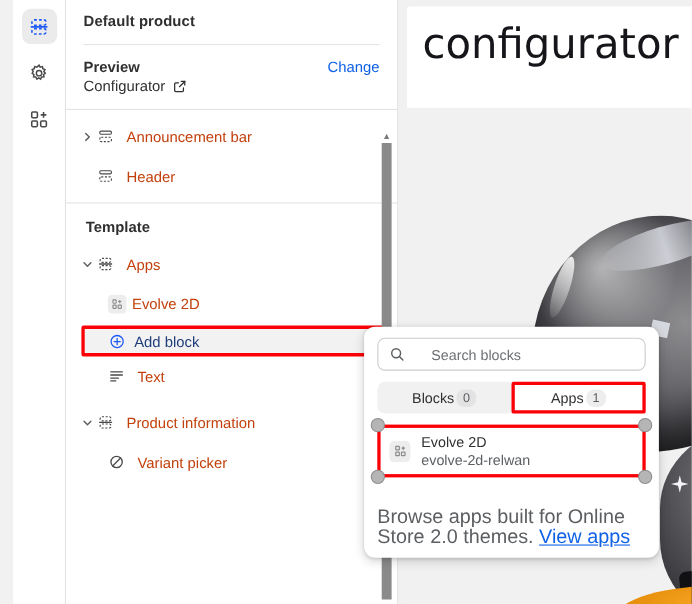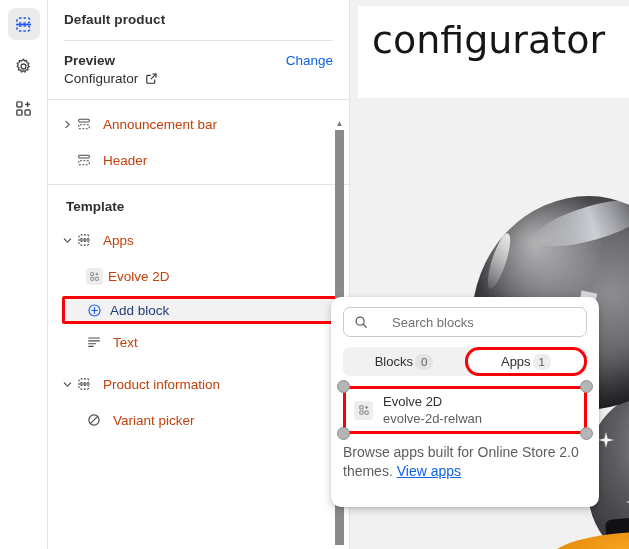--- a/index.html
+++ b/index.html
@@ -7,20 +7,21 @@
     width: 629px; height: 549px;
     font-family: "Liberation Sans", sans-serif;
     background: #fff;
     overflow: hidden;
   }
   .app {
     position: relative;
     width: 629px; height: 549px;
     display: flex;
     background: #f1f1f1;
+    padding-left: 12px;
   }
 
   
   .rail {
     width: 48px; height: 100%;
     background: #fff;
     border-right: 1px solid #e3e3e3;
     display: flex; flex-direction: column;
     align-items: center;
     padding-top: 8px;
@@ -267,21 +268,21 @@
     height: 29px;
     background:#f1f1f1;
     border-radius: 7px;
     position: relative;
   }
   .seg-item {
     flex:1 1 50%;
     display:flex; align-items:center; justify-content:center;
     gap: 2px;
     font-size: 13px; color:#303030;
-    border-radius: 14px;
+    border-radius: 2px;
     cursor: pointer;
   }
   .seg-item.active {
     background:#fff;
     border: 3px solid #fb0007;
   }
   .badge {
     background:#e3e3e3; color:#5c5f62;
     border-radius: 7px;
     font-size: 11.5px;
@@ -314,22 +315,22 @@
     border-radius: 50%;
     background:#b5b5b5; border: 1px solid #8f8f8f;
     z-index: 3;
   }
   .hd-tl { left: -6px; top: -6px; }
   .hd-tr { right: -6px; top: -6px; }
   .hd-bl { left: -6px; bottom: -6px; }
   .hd-br { right: -6px; bottom: -6px; }
 
   .pop-foot {
-    margin-top: 9px;
-    font-size: 14px; color:#5c5f62; line-height: 19px;
+    margin-top: 26px;
+    font-size: 18px; color:#5c5f62; line-height: 19px;
   }
   .pop-foot a {
     color:#0f62e6; text-decoration: underline; cursor:pointer;
   }
 
   svg { display:block; }
 </style>
 </head>
 <body>
 

